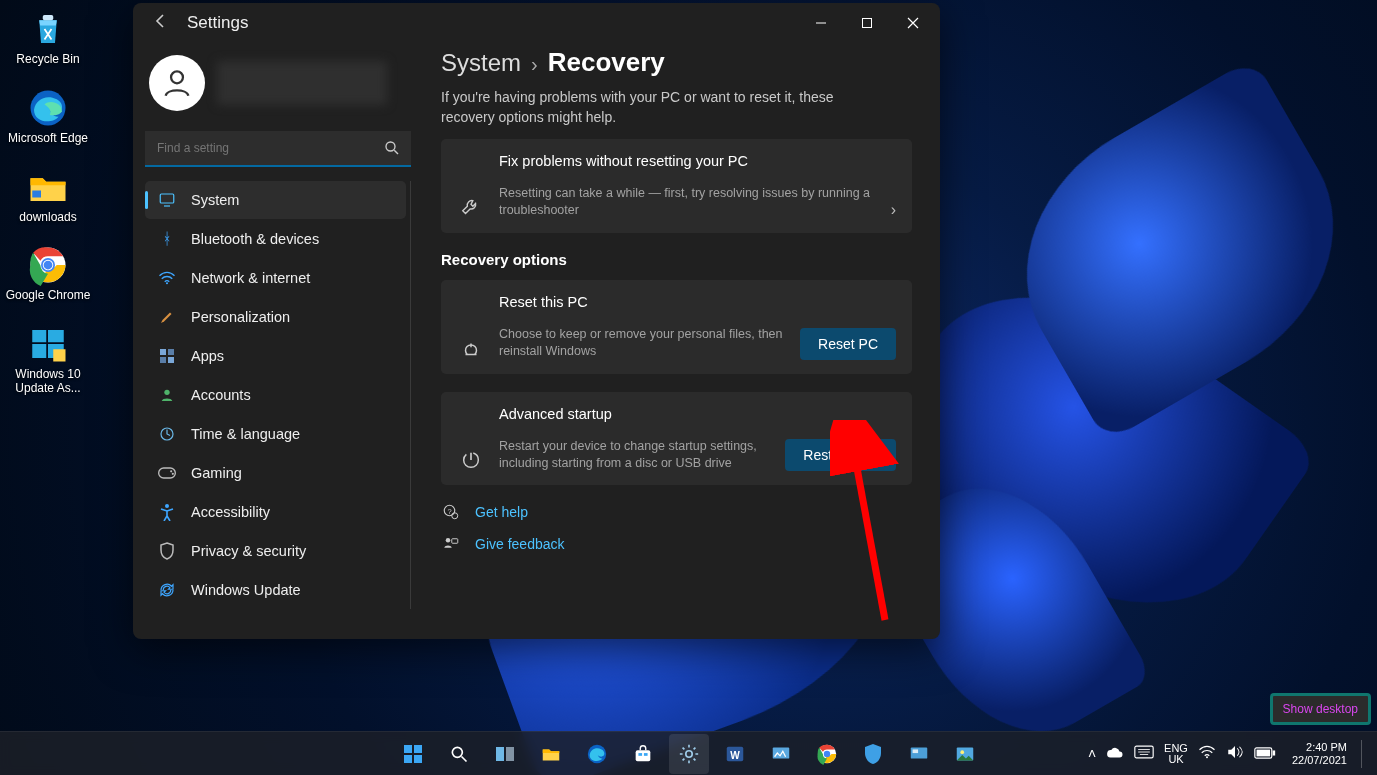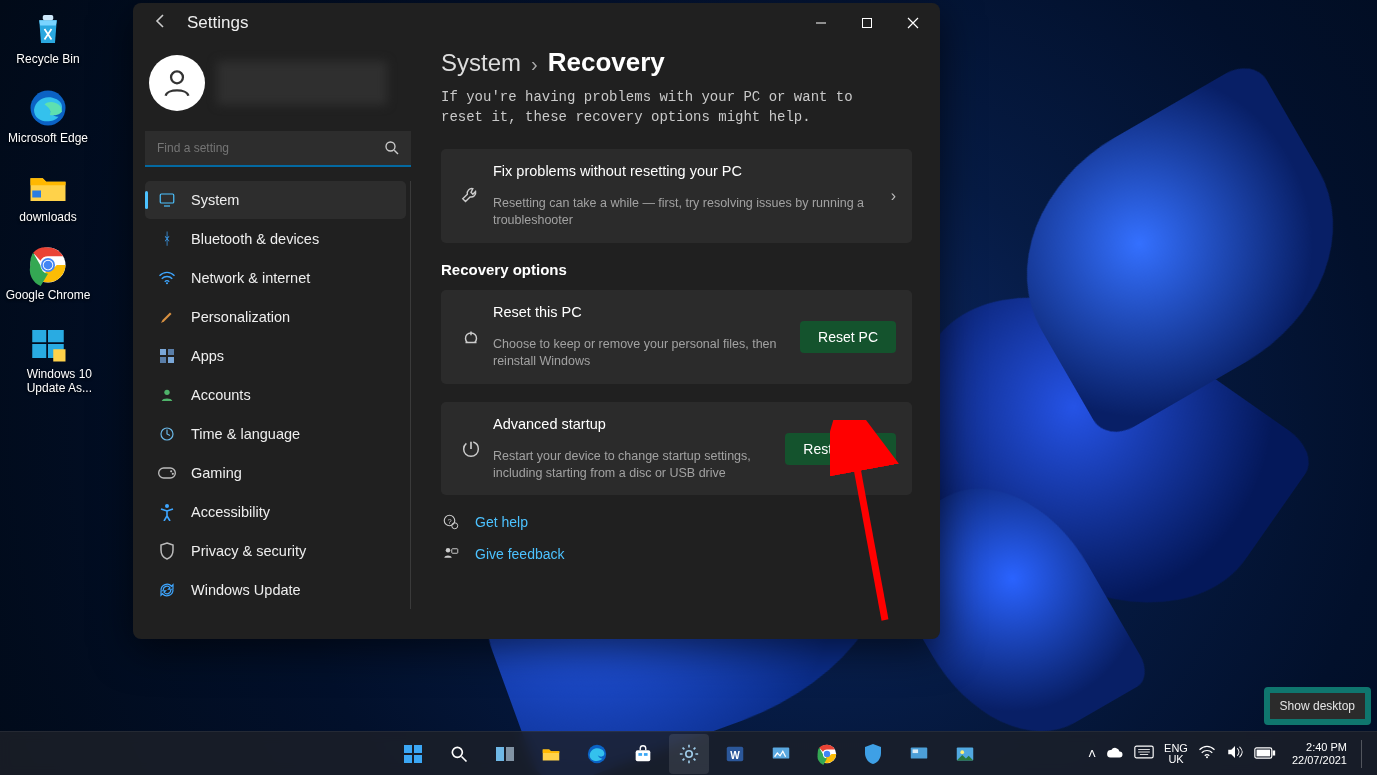--- a/index.html
+++ b/index.html
@@ -15,21 +15,21 @@
   .petal { position: absolute; border-radius: 50% 10% 50% 10%; filter: blur(0.5px); }
   .p1{width:420px;height:300px;background:radial-gradient(circle at 30% 30%,#2a63ff,#0b2d8a 70%);top:430px;left:480px;transform:rotate(-20deg);}
   .p2{width:380px;height:260px;background:radial-gradient(circle at 40% 40%,#2553e6,#04185a 72%);top:320px;left:900px;transform:rotate(35deg);}
   .p3{width:320px;height:260px;background:radial-gradient(circle at 40% 40%,#3470ff,#081f66 70%);top:120px;left:1020px;transform:rotate(-30deg);}
   .p4{width:260px;height:180px;background:radial-gradient(circle at 40% 40%,#2a63ff,#081f66 70%);top:520px;left:880px;transform:rotate(60deg);}
 
   
   .desktop-icons { position: absolute; top: 8px; left: 4px; display: flex; flex-direction: column; gap: 20px; }
   .d-icon { width: 88px; display:flex; flex-direction:column; align-items:center; gap:3px; cursor:pointer; }
   .d-icon .glyph { width:42px; height:42px; display:flex; align-items:center; justify-content:center; }
-  .d-icon .label { font-size:12px; text-align:right; color:#fff; text-shadow:0 1px 3px #000; line-height:1.15; }
+  .d-icon .label { font-size:12px; text-align:center; color:#fff; text-shadow:0 1px 3px #000; line-height:1.15; }
 
   
   .settings-window {
     position:absolute; top:3px; left:133px; width:807px; height:636px;
     background:#202020; border-radius:8px; box-shadow:0 10px 40px rgba(0,0,0,.6);
     display:flex; flex-direction:column;
   }
   .titlebar { height:40px; display:flex; align-items:center; padding:0 4px 0 12px; }
   .titlebar .back { width:32px; text-align:center; color:#ccc; font-size:16px; cursor:pointer; }
   .titlebar .title { margin-left:10px; font-size:17px; color:#eee; }
@@ -52,40 +52,40 @@
   .nav-item { display:flex; align-items:center; gap:14px; height:38px; padding:0 12px; border-radius:5px; cursor:pointer; font-size:14.5px; color:#eee; }
   .nav-item.active { background:#2d2d2d; position:relative; }
   .nav-item.active::before { content:""; position:absolute; left:0; top:10px; bottom:10px; width:3px; background:#4cc2ff; border-radius:2px; }
   .nav-item .n-icon { width:20px; height:20px; display:flex; align-items:center; justify-content:center; font-size:16px; }
 
   .main { flex:1; padding:4px 28px 12px 18px; overflow:auto; }
   .breadcrumb { display:flex; align-items:baseline; gap:10px; margin:0 0 10px 0; }
   .breadcrumb .root { font-size:24px; color:#ddd; }
   .breadcrumb .sep { font-size:20px; color:#aaa; }
   .breadcrumb .leaf { font-size:26px; font-weight:600; color:#fff; }
-  .intro { font-size:14px; color:#c9c9c9; line-height:1.4; margin-bottom:22px; max-width:440px;font-family:Liberation Mono, monospace; }
-  .card { background:#2b2b2b; border-radius:5px; padding:14px 16px; display:flex; align-items:center; gap:8px; margin-bottom:18px; }
+  .intro { font-size:14px; color:#c9c9c9; line-height:1.4; margin-bottom:12px; max-width:440px; }
+  .card { background:#2b2b2b; border-radius:5px; padding:14px 16px; display:flex; align-items:flex-end; gap:14px; margin-bottom:18px; }
   .card .c-icon { width:28px; display:flex; justify-content:center; color:#ddd; }
   .card .c-text { flex:1; min-width:0; }
   .card .c-title { font-size:14.5px; color:#fff; }
   .card .c-desc { font-size:12.5px; color:#a2a2a2; line-height:1.35; margin-top:16px; }
   .card .chev { color:#bbb; font-size:16px; }
-  .card .btn { background:#14532d; color:#fff; font-size:14px; padding:8px 18px; border-radius:4px; cursor:pointer; border:none; }
+  .card .btn { background:#0c4a6e; color:#fff; font-size:14px; padding:8px 18px; border-radius:4px; cursor:pointer; border:none; }
   .section-h { font-size:15px; font-weight:600; margin:6px 0 12px 0; color:#fff; }
   .help-links { margin-top:16px; display:flex; flex-direction:column; gap:14px; }
   .help-links .link { display:flex; align-items:center; gap:14px; color:#4cc2ff; font-size:14px; cursor:pointer; }
   .help-links .link .l-icon { color:#ddd; width:20px; display:flex; justify-content:center; }
 
   
   .arrow { position:absolute; top:420px; left:830px; pointer-events:none; }
 
   
   .show-desktop-tip {
     position:absolute; right:6px; bottom:50px;
-    background:#2b2b2b; border:6px solid #0f766e; color:#e5e5e5;
+    background:#2b2b2b; border:3px solid #0f766e; color:#d946ef;
     font-size:12px; padding:6px 10px; border-radius:4px;
   }
 
   
   .taskbar {
     position:absolute; left:0; right:0; bottom:0; height:44px;
     background:rgba(28,32,40,.82); backdrop-filter:blur(6px);
     display:flex; align-items:center; border-top:1px solid rgba(255,255,255,.06);
   }
   .tb-center { position:absolute; left:50%; transform:translateX(-50%); display:flex; gap:6px; }

